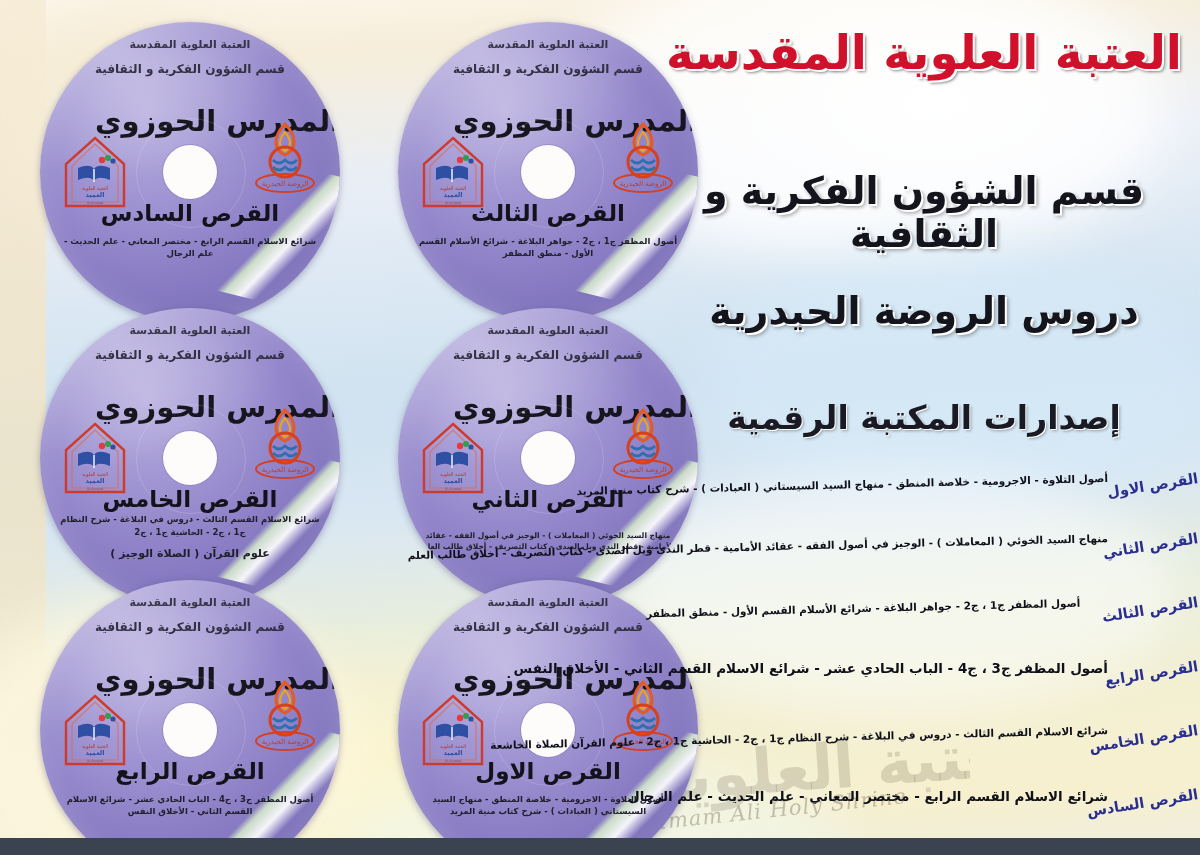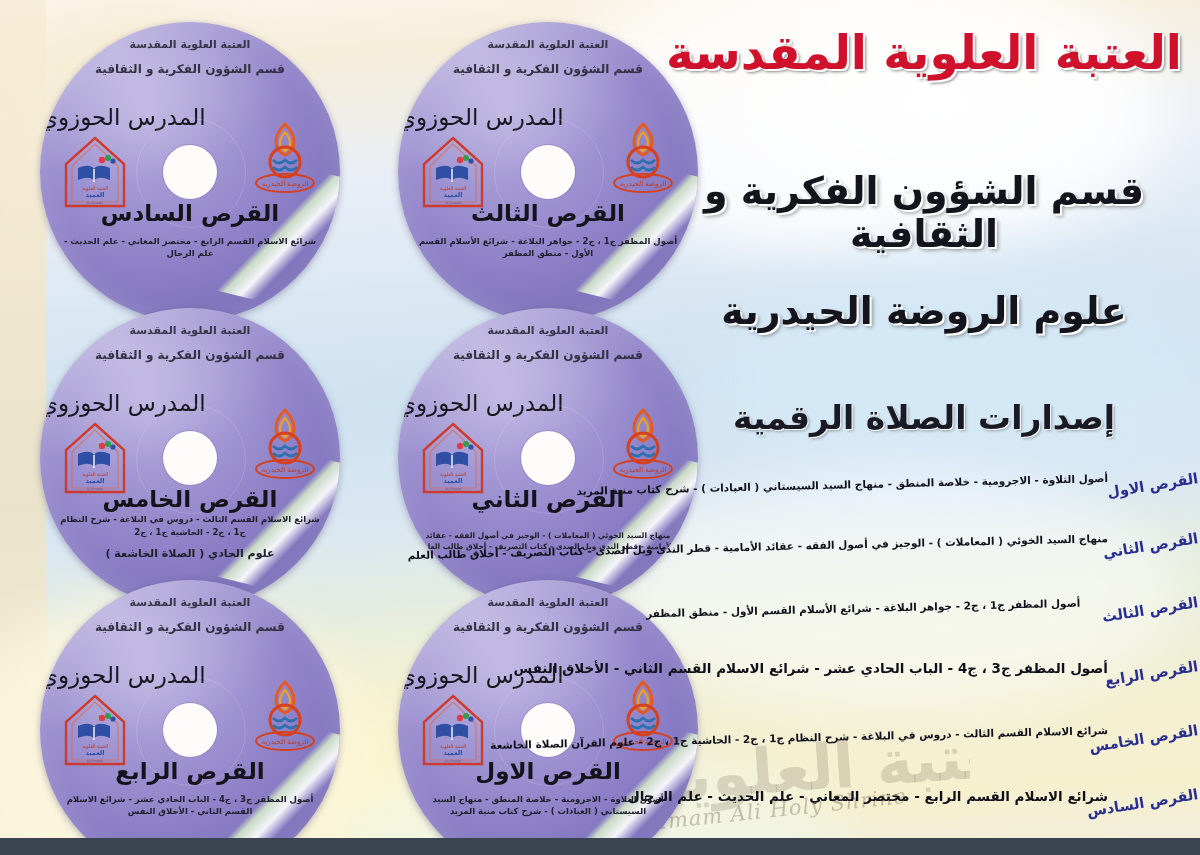--- a/index.html
+++ b/index.html
@@ -70,22 +70,22 @@
     border-radius:50%;background:#fdfcfb;box-shadow:0 0 0 1px rgba(120,110,170,.35);
   }
   .disc .ring{
     position:absolute;left:50%;top:50%;width:108px;height:108px;margin:-54px 0 0 -54px;
     border-radius:50%;border:1px solid rgba(255,255,255,.16);
   }
   .d-org{position:absolute;top:16px;left:0;right:0;text-align:center;
     color:#2d2b3c;font-size:11px;font-weight:bold;letter-spacing:.4px;opacity:.92;}
   .d-dept{position:absolute;top:40px;left:0;right:0;text-align:center;
     color:#2d2b3c;font-size:12px;font-weight:bold;letter-spacing:.6px;opacity:.95;}
-  .d-title{position:absolute;top:82px;left:0;right:0;text-align:left;
-    color:#17161f;font-size:23px;font-weight:normal;}
+  .d-title{position:absolute;top:82px;left:0;right:0;text-align:right;
+    color:#17161f;font-size:29px;font-weight:bold;}
   .d-num{position:absolute;top:178px;left:0;right:0;text-align:center;
     color:#14131c;font-size:23px;font-weight:bold;}
   .d-contents{position:absolute;bottom:62px;left:16px;right:16px;text-align:center;
     color:#20202c;font-size:8.5px;font-weight:bold;line-height:1.5;}
   .d-contents span{display:block;}
 
   
   .logo-left{position:absolute;left:22px;top:112px;width:66px;height:76px;}
   .logo-right{position:absolute;right:18px;top:98px;width:74px;height:84px;}
 
@@ -252,21 +252,21 @@
         <path d="M25 47 q6 6 12 0 q6 6 12 0" fill="none" stroke="#2e6fb0" stroke-width="2.6"></path>
         <ellipse cx="37" cy="63" rx="29" ry="9" fill="none" stroke="#d6401f" stroke-width="2"></ellipse>
         <text x="37" y="66" font-size="7" fill="#c03a20" text-anchor="middle" font-family="DejaVu Sans, sans-serif">الروضة الحيدرية</text>
       </svg>
     </div>
     <div class="ring"></div>
     <div class="hole"></div>
     <div class="d-num">القرص الخامس</div>
     <div class="d-contents" style="bottom:46px;">
       <span>شرائع الاسلام القسم الثالث - دروس في البلاغة - شرح النظام ج1 ، ج2 - الحاشية ج1 ، ج2</span>
-      <span style="font-size:11px;margin-top:7px;">علوم الحادي ( الصلاة الخاشعة )</span>
+      <span style="font-size:11px;margin-top:7px;">علوم القرآن ( الصلاة الوجيز )</span>
     </div>
   </div>
 
   <div class="disc" style="left:398px;top:308px;">
     <div class="sheen"></div>
     <div class="greenwedge"></div>
     <div class="d-org">العتبة العلوية المقدسة</div>
     <div class="d-dept">قسم الشؤون الفكرية و الثقافية</div>
     <div class="d-title">المدرس الحوزوي</div>
     <div class="logo-left">
@@ -376,22 +376,22 @@
     <div class="hole"></div>
     <div class="d-num">القرص الاول</div>
     <div class="d-contents">
       <span>أصول التلاوة - الاجرومية - خلاصة المنطق - منهاج السيد السيستاني ( العبادات ) - شرح كتاب منية المريد</span>
     </div>
   </div>
 
   <div class="rpanel">
     <div class="h1">العتبة العلوية المقدسة</div>
     <div class="h2">قسم الشؤون الفكرية و الثقافية</div>
-    <div class="h3">علوم الروضة الحيدرية</div>
-    <div class="h4">إصدارات الصلاة الرقمية</div>
+    <div class="h3">دروس الروضة الحيدرية</div>
+    <div class="h4">إصدارات المكتبة الرقمية</div>
 
     <div class="clist">
 
       <div class="crow small" style="top:0px;">
         <div class="clabel">القرص الاول</div>
         <div class="ctext">أصول التلاوة - الاجرومية - خلاصة المنطق - منهاج السيد السيستاني ( العبادات ) - شرح كتاب منية المريد</div>
       </div>
 
       <div class="crow small" style="top:60px;">
         <div class="clabel">القرص الثاني</div>

